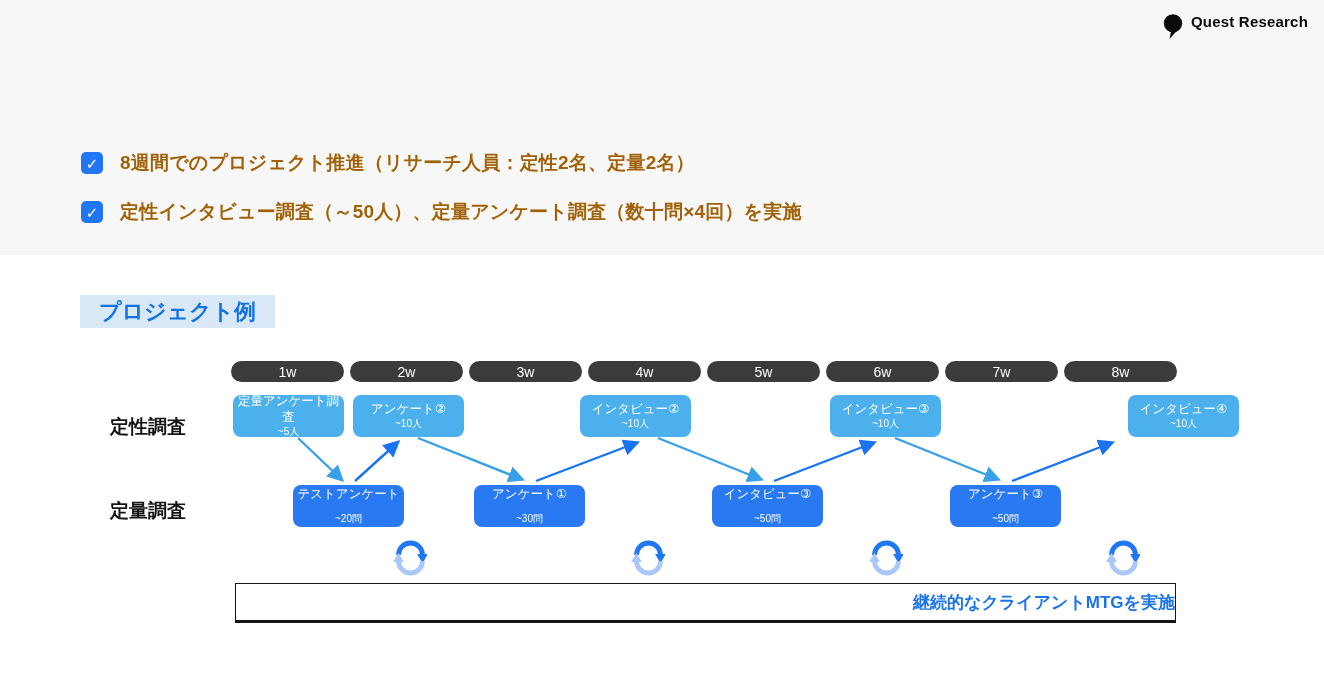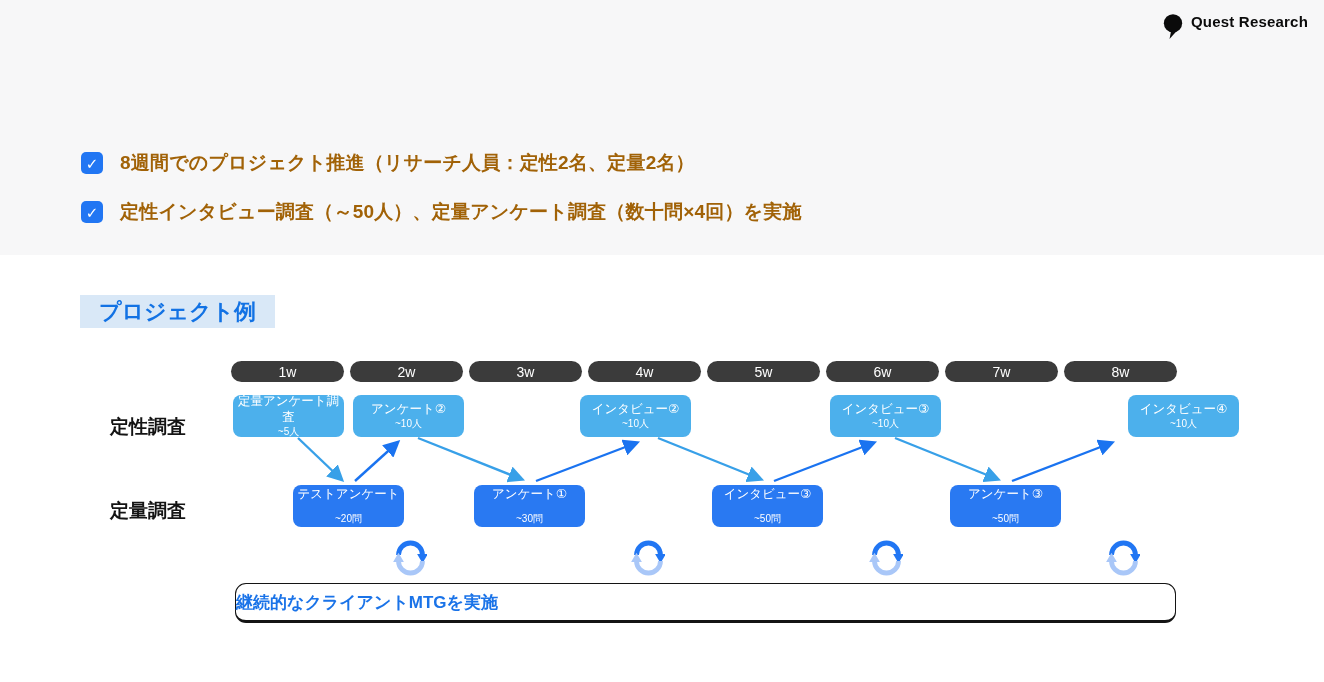--- a/index.html
+++ b/index.html
@@ -53,22 +53,22 @@
     color:#fff; text-align:center;
   }
   .tbox .box-name { font-size:12.5px; font-weight:500; line-height:1.25; }
   .tbox .box-value { font-size:10px; font-weight:500; line-height:1.2; }
   .qual { top:395px; background:#4cb0ec; }
   .quant { top:485px; background:#2979f2;gap:10px; }
   .refresh { position:absolute; top:540px; width:36px; height:36px; z-index:2; }
   .refresh svg { display:block; }
   .mtg {
     position:absolute; left:235px; top:583px; width:941px; height:40px; z-index:2;
-    background:#ffffff; border:1.5px solid #141414; border-bottom-width:3.5px; border-radius:11px;
-    display:flex; align-items:center; justify-content:flex-start;
+    background:#ffffff; border:1.5px solid #141414; border-bottom-width:3.5px; border-radius:0;
+    display:flex; align-items:center; justify-content:flex-end;
   }
   .mtg-text { color:#1a73e8; font-size:17px; font-weight:700; }
 </style>
 </head>
 <body>
 
 <div class="slide">
 
   <div class="top-band">
     <div class="logo">

